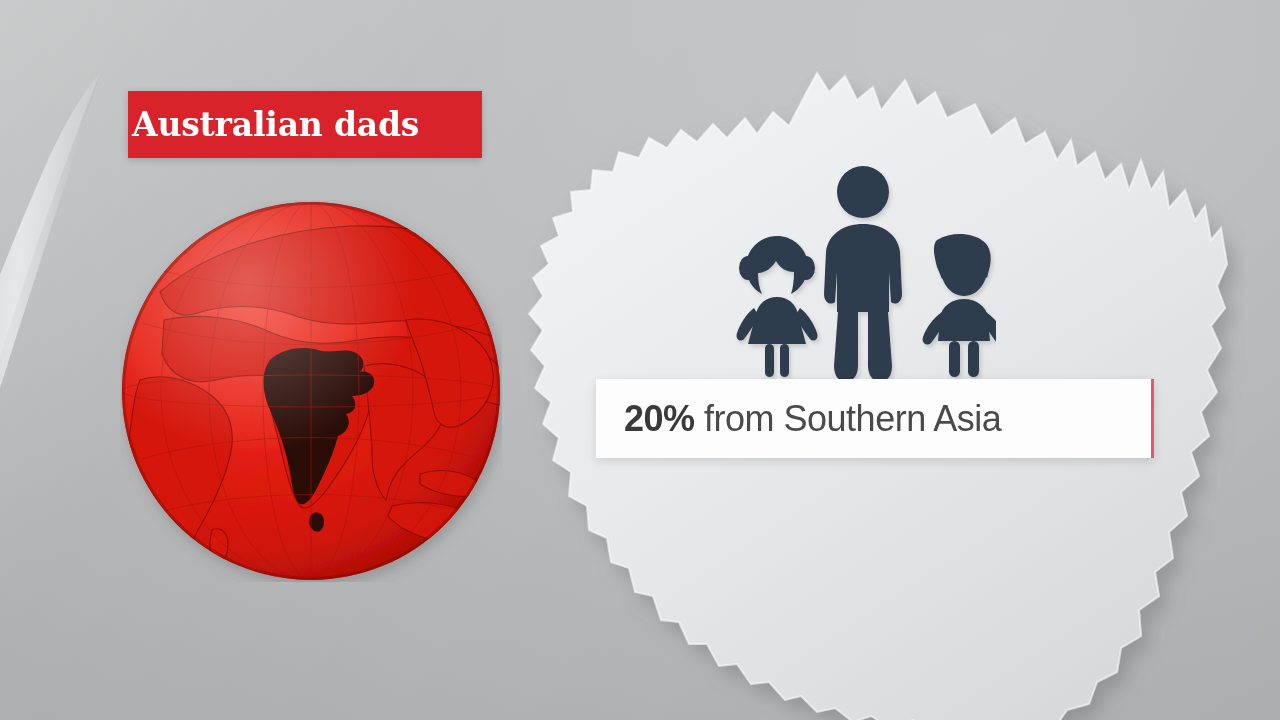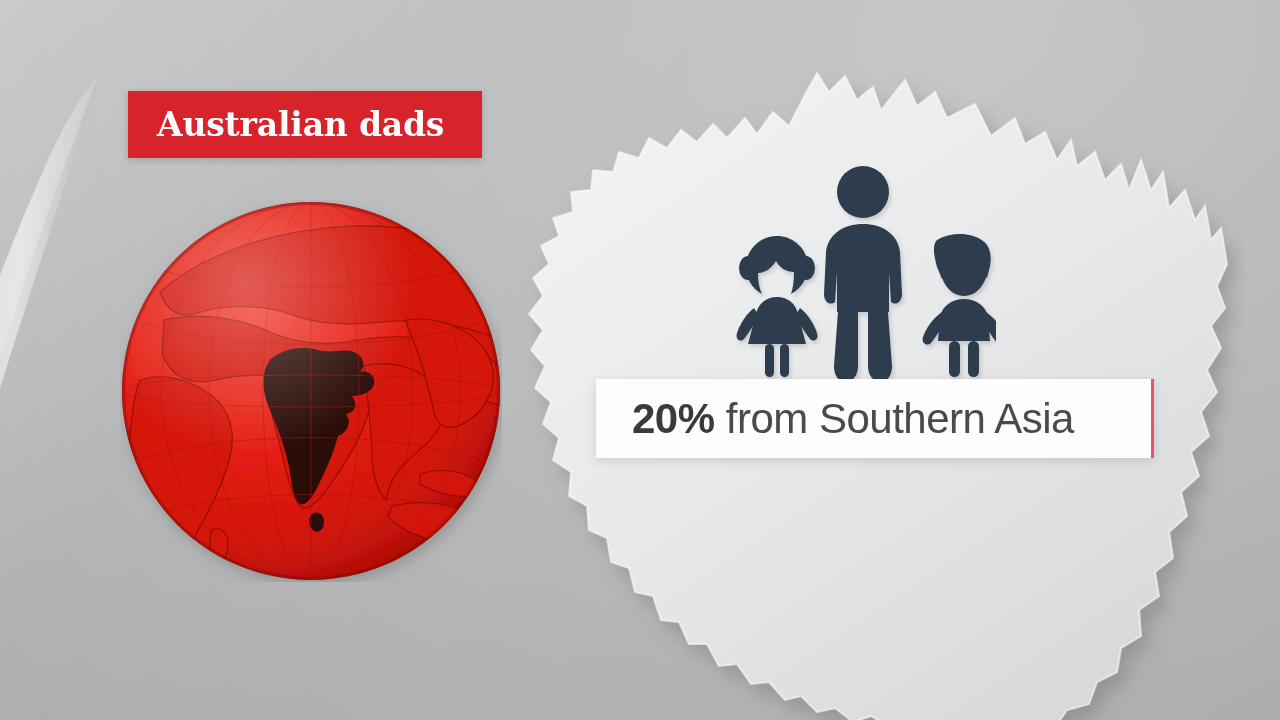--- a/index.html
+++ b/index.html
@@ -70,21 +70,21 @@
     display: flex;
     align-items: center;
     box-shadow: 0 2px 7px rgba(0,0,0,0.18);
   }
   .title-banner .title-text {
     color: #ffffff;
     font-family: "DejaVu Serif", "Liberation Serif", serif;
     font-weight: bold;
     font-size: 33px;
     letter-spacing: -0.2px;
-    padding-left: 29px;
+    padding-left: 4px;
     white-space: nowrap;
   }
 
   
   .family {
     position: absolute;
     left: 730px;
     top: 160px;
     width: 266px;
     height: 225px;
@@ -104,22 +104,22 @@
   }
   .caption-accent {
     position: absolute;
     right: 0;
     top: 0;
     width: 3px;
     height: 100%;
     background: #e8546a;
   }
   .caption-text {
-    padding-left: 36px;
-    font-size: 42px;
+    padding-left: 28px;
+    font-size: 36px;
     color: #4a4a4a;
     white-space: nowrap;
     letter-spacing: -0.5px;
   }
   .caption-text .pct {
     font-weight: bold;
     color: #3a3a3a;
   }
 </style>
 </head>

